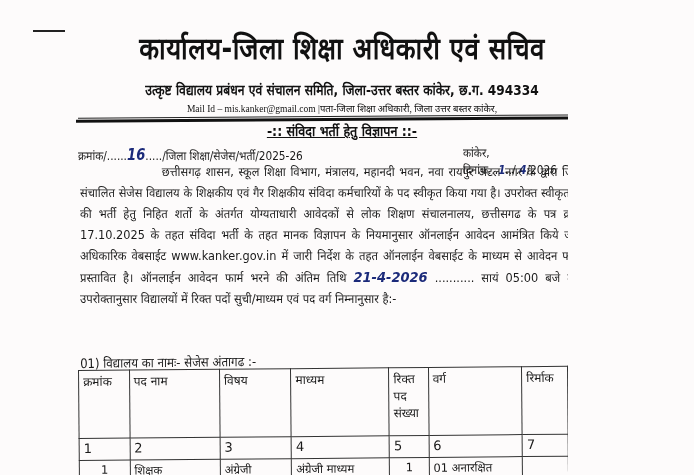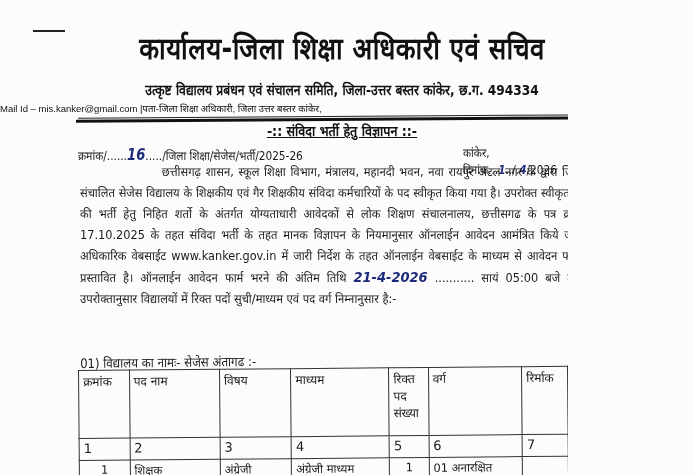--- a/index.html
+++ b/index.html
@@ -17,22 +17,22 @@
     position: absolute; left: 0; width: 684px; top: 27px; text-align: center;
     font-family: "DejaVu Sans", sans-serif; font-size: 30px; font-weight: bold; letter-spacing: 0.5px; color: #111;
     transform: scaleX(0.86); transform-origin: 342px 0;
   }
   .subtitle {
     position: absolute; left: 0; width: 684px; top: 79px; text-align: center;
     font-family: "DejaVu Sans", sans-serif; font-size: 14.5px; font-weight: bold; color: #111;
     transform: scaleX(0.84); transform-origin: 342px 0;
   }
   .mail {
-    position: absolute; left: 0; width: 684px; top: 102px; 
-    font-family: Liberation Sans, sans-serif; font-size: 9.5px; color: #111;
+    position: absolute; left: 0; width: 684px; top: 102px; text-align: center;
+    font-family: Liberation Serif, serif; font-size: 9.5px; color: #111;
   }
   .rule-thin { position: absolute; left: 78px; top: 116px; width: 526px; height: 1px; background: #222; transform: rotate(-0.4deg); }
   .rule-thick { position: absolute; left: 76px; top: 118px; width: 530px; height: 3px; background: #111; transform: rotate(-0.4deg); }
   .ad-heading {
     position: absolute; left: 0; width: 684px; top: 121px; text-align: center;
     font-family: "DejaVu Sans", sans-serif; font-size: 14px; font-weight: bold; text-decoration: underline; color: #111;
     transform: scaleX(0.9); transform-origin: 342px 0;
   }
   .ref-line {
     position: absolute; left: 78px; top: 146px; font-family: "DejaVu Sans", sans-serif; font-size: 12px;

